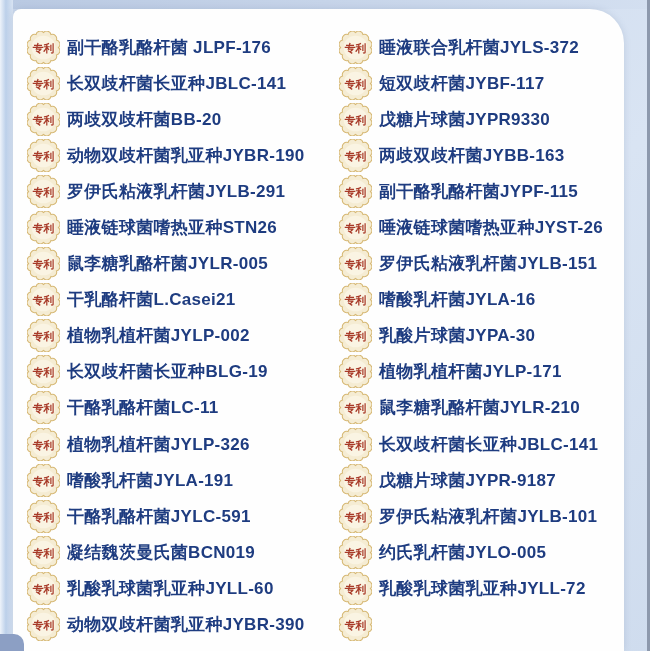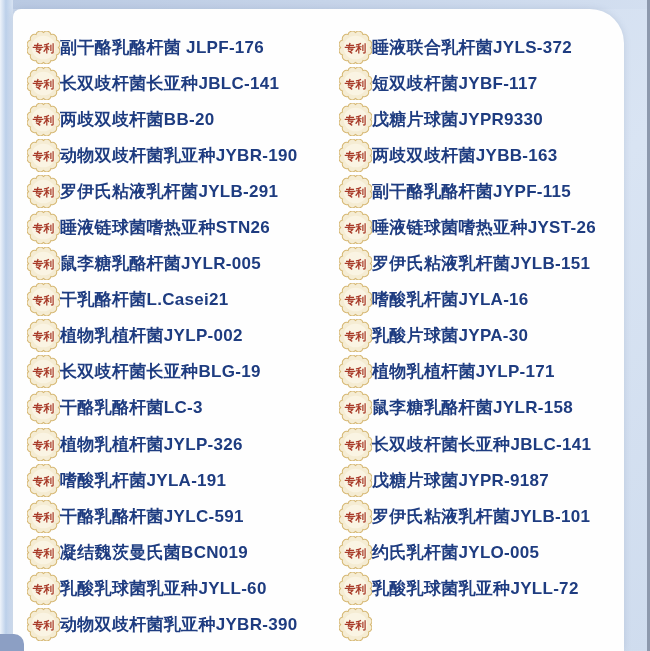--- a/index.html
+++ b/index.html
@@ -31,21 +31,21 @@
     box-shadow: 0 0 6px rgba(120,140,170,0.25);
     padding: 20px 0 0 14px;
     box-sizing: border-box;
     display: flex;
   }
   .col { display: flex; flex-direction: column; }
   .col-left  { width: 312px; }
   .col-right { width: 285px; }
   .row {
     display: flex; align-items: center;
-    height: 36.1px; 
+    height: 36.1px; gap: 7px;
     white-space: nowrap;
   }
   .badge { width: 33px; height: 33px; flex: 0 0 33px; display: inline-block; }
   .strain {
     font-size: 17px; font-weight: 700;
     color: var(--text-color, #1e3c80);
     letter-spacing: 0.3px;
   }
   .bottom-left-decor {
     position: absolute; left: 0; bottom: 0; width: 24px; height: 17px;
@@ -172,21 +172,21 @@
   </div>
 
   <div class="row">
     <span class="badge">
       <svg viewBox="0 0 32 32" width="33" height="33" aria-hidden="true">
         <path class="seal-shape" d="M30.5,16 A4.2,4.2 0 0 1 28.56,23.25 A4.2,4.2 0 0 1 23.25,28.56 A4.2,4.2 0 0 1 16,30.5 A4.2,4.2 0 0 1 8.75,28.56 A4.2,4.2 0 0 1 3.44,23.25 A4.2,4.2 0 0 1 1.5,16 A4.2,4.2 0 0 1 3.44,8.75 A4.2,4.2 0 0 1 8.75,3.44 A4.2,4.2 0 0 1 16,1.5 A4.2,4.2 0 0 1 23.25,3.44 A4.2,4.2 0 0 1 28.56,8.75 A4.2,4.2 0 0 1 30.5,16 Z" fill="#f5ecd3" stroke="#d6b874" stroke-width="1"></path>
         <circle class="seal-inner" cx="16" cy="16" r="11.5" fill="#faf4e3"></circle>
         <text class="badge-label" x="16" y="20" text-anchor="middle" font-size="10.5" font-weight="bold" fill="#a83a28">专利</text>
       </svg>
     </span>
-    <span class="strain">干酪乳酪杆菌LC-3</span>
+    <span class="strain">干酪乳酪杆菌LC-11</span>
   </div>
 
   <div class="row">
     <span class="badge">
       <svg viewBox="0 0 32 32" width="33" height="33" aria-hidden="true">
         <path class="seal-shape" d="M30.5,16 A4.2,4.2 0 0 1 28.56,23.25 A4.2,4.2 0 0 1 23.25,28.56 A4.2,4.2 0 0 1 16,30.5 A4.2,4.2 0 0 1 8.75,28.56 A4.2,4.2 0 0 1 3.44,23.25 A4.2,4.2 0 0 1 1.5,16 A4.2,4.2 0 0 1 3.44,8.75 A4.2,4.2 0 0 1 8.75,3.44 A4.2,4.2 0 0 1 16,1.5 A4.2,4.2 0 0 1 23.25,3.44 A4.2,4.2 0 0 1 28.56,8.75 A4.2,4.2 0 0 1 30.5,16 Z" fill="#f5ecd3" stroke="#d6b874" stroke-width="1"></path>
         <circle class="seal-inner" cx="16" cy="16" r="11.5" fill="#faf4e3"></circle>
         <text class="badge-label" x="16" y="20" text-anchor="middle" font-size="10.5" font-weight="bold" fill="#a83a28">专利</text>
       </svg>
     </span>
@@ -360,21 +360,21 @@
   </div>
 
   <div class="row">
     <span class="badge">
       <svg viewBox="0 0 32 32" width="33" height="33" aria-hidden="true">
         <path class="seal-shape" d="M30.5,16 A4.2,4.2 0 0 1 28.56,23.25 A4.2,4.2 0 0 1 23.25,28.56 A4.2,4.2 0 0 1 16,30.5 A4.2,4.2 0 0 1 8.75,28.56 A4.2,4.2 0 0 1 3.44,23.25 A4.2,4.2 0 0 1 1.5,16 A4.2,4.2 0 0 1 3.44,8.75 A4.2,4.2 0 0 1 8.75,3.44 A4.2,4.2 0 0 1 16,1.5 A4.2,4.2 0 0 1 23.25,3.44 A4.2,4.2 0 0 1 28.56,8.75 A4.2,4.2 0 0 1 30.5,16 Z" fill="#f5ecd3" stroke="#d6b874" stroke-width="1"></path>
         <circle class="seal-inner" cx="16" cy="16" r="11.5" fill="#faf4e3"></circle>
         <text class="badge-label" x="16" y="20" text-anchor="middle" font-size="10.5" font-weight="bold" fill="#a83a28">专利</text>
       </svg>
     </span>
-    <span class="strain">鼠李糖乳酪杆菌JYLR-158</span>
+    <span class="strain">鼠李糖乳酪杆菌JYLR-210</span>
   </div>
 
   <div class="row">
     <span class="badge">
       <svg viewBox="0 0 32 32" width="33" height="33" aria-hidden="true">
         <path class="seal-shape" d="M30.5,16 A4.2,4.2 0 0 1 28.56,23.25 A4.2,4.2 0 0 1 23.25,28.56 A4.2,4.2 0 0 1 16,30.5 A4.2,4.2 0 0 1 8.75,28.56 A4.2,4.2 0 0 1 3.44,23.25 A4.2,4.2 0 0 1 1.5,16 A4.2,4.2 0 0 1 3.44,8.75 A4.2,4.2 0 0 1 8.75,3.44 A4.2,4.2 0 0 1 16,1.5 A4.2,4.2 0 0 1 23.25,3.44 A4.2,4.2 0 0 1 28.56,8.75 A4.2,4.2 0 0 1 30.5,16 Z" fill="#f5ecd3" stroke="#d6b874" stroke-width="1"></path>
         <circle class="seal-inner" cx="16" cy="16" r="11.5" fill="#faf4e3"></circle>
         <text class="badge-label" x="16" y="20" text-anchor="middle" font-size="10.5" font-weight="bold" fill="#a83a28">专利</text>
       </svg>
     </span>

